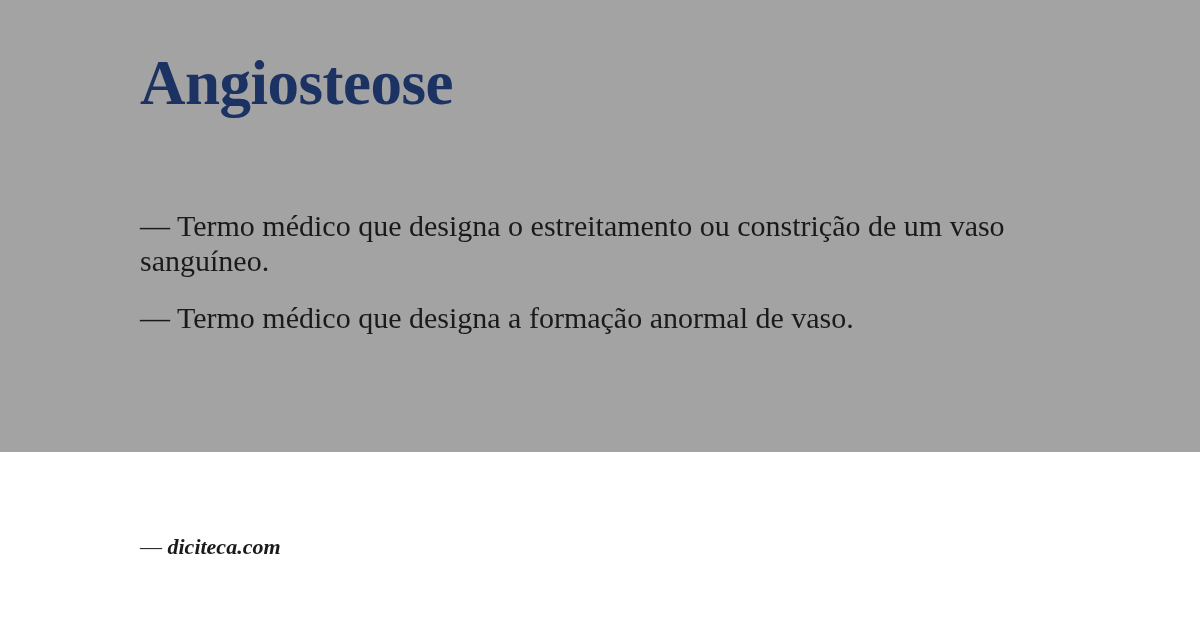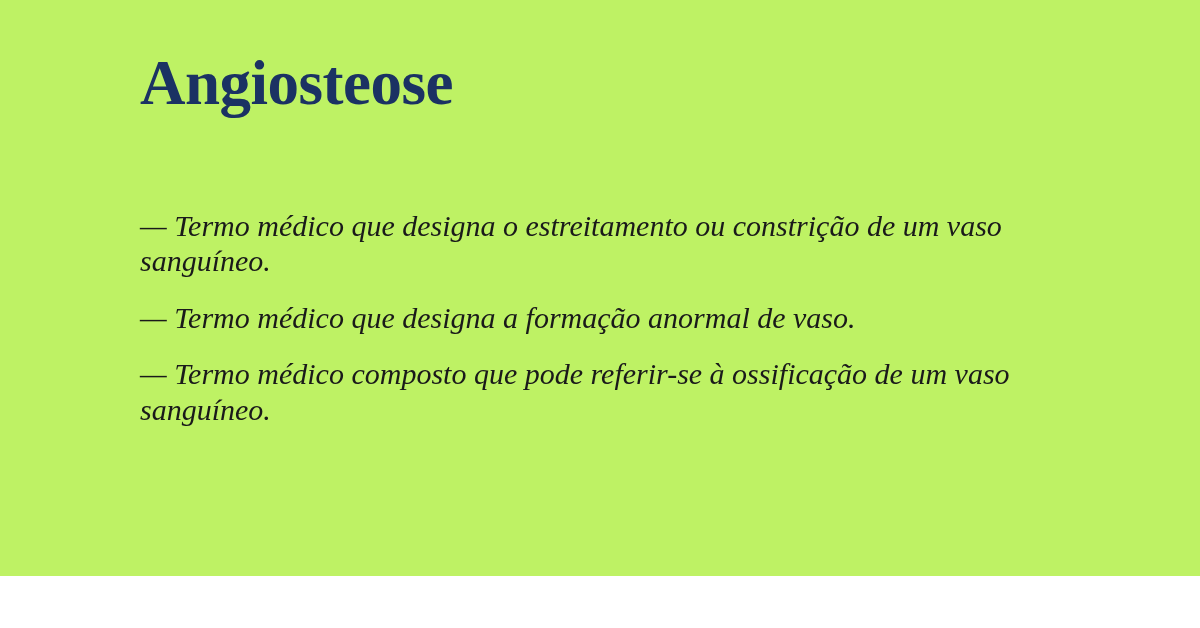--- a/index.html
+++ b/index.html
@@ -11,24 +11,24 @@
     width: 1200px;
     height: 628px;
     background: #ffffff;
     font-family: "Liberation Serif", "DejaVu Serif", serif;
     overflow: hidden;
   }
 
   .card {
     position: relative;
     width: 1200px;
-    height: 576px;
+    height: 452px;
     box-sizing: border-box;
     padding: 0 140px 0 96px;
-    background: #bef264;
+    background: #a3a3a3;
   }
 
   
   .header {
     position: absolute;
     left: 140px;
     top: 52px;
     width: 1000px;
   }
 
@@ -56,21 +56,20 @@
 
   
   .definitions {
     position: absolute;
     left: 140px;
     top: 208px;
     width: 880px;
     margin: 0;
     padding: 0;
     list-style: none;
-    font-style: italic;
   }
 
   .definition-item {
     font-family: "Liberation Serif", "DejaVu Serif", serif;
     font-size: 30px;
     font-weight: normal;
     line-height: 1.18;
     color: #1a1a1a;
     margin: 0 0 21px 0;
     text-indent: 0;
@@ -115,21 +114,21 @@
     <li class="definition-item">
       <span class="definition-dash">—</span>
       <span>Termo médico que designa o estreitamento ou constrição de um vaso sanguíneo.</span>
     </li>
 
     <li class="definition-item">
       <span class="definition-dash">—</span>
       <span>Termo médico que designa a formação anormal de vaso.</span>
     </li>
 
-    <li class="definition-item">
-      <span class="definition-dash">—</span>
-      <span>Termo médico composto que pode referir-se à ossificação de um vaso sanguíneo.</span>
-    </li>
 
   </ul>
 
+  <div class="source-line">
+    <span class="source-dash">—</span>
+    <span>diciteca.com</span>
+  </div>
 
 </div>
 
 </body></html>

